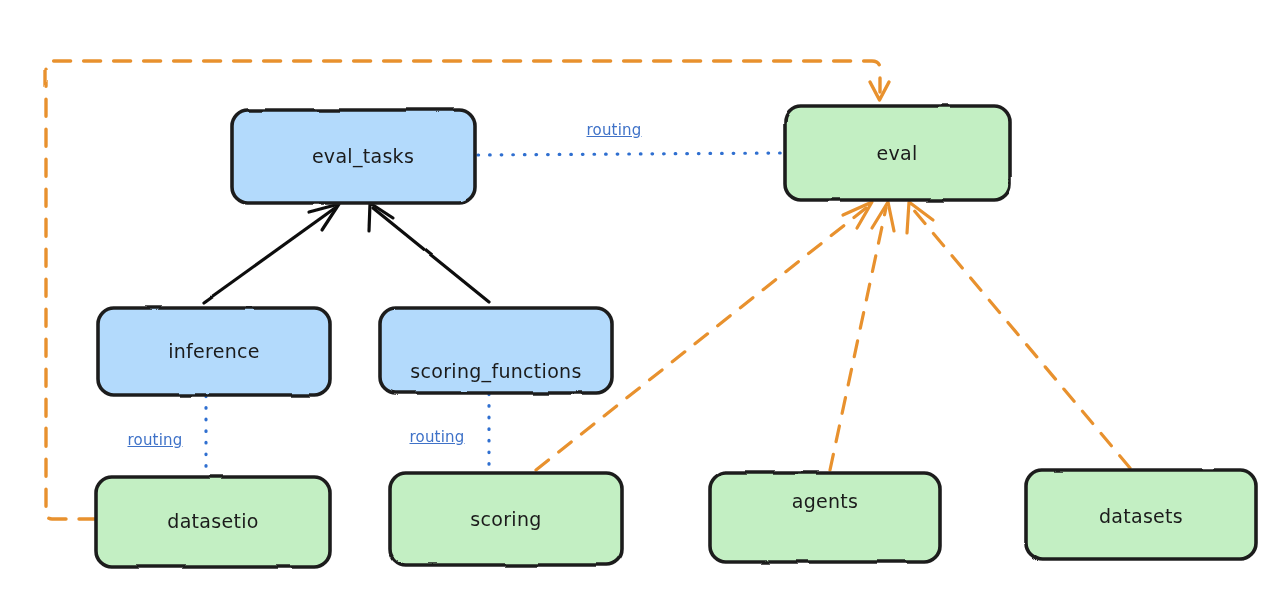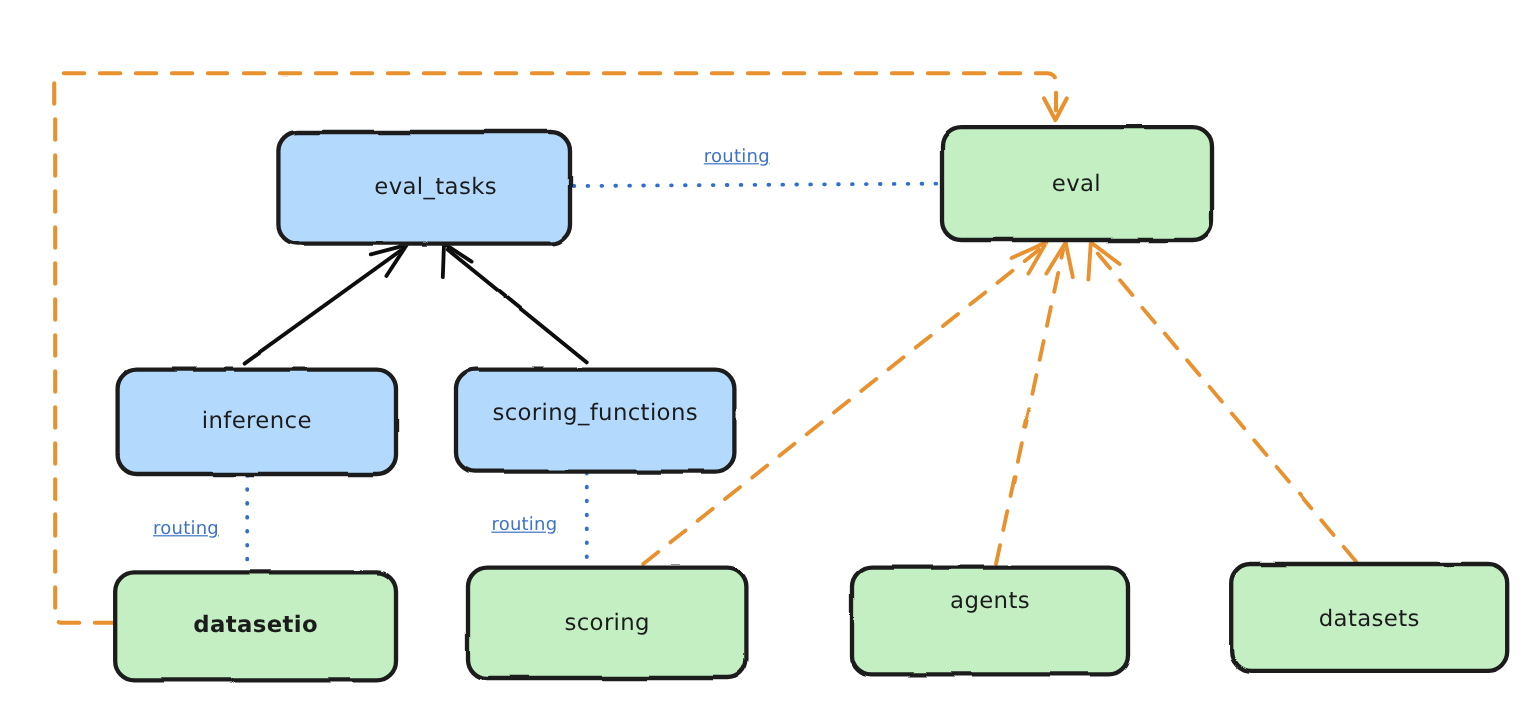--- a/index.html
+++ b/index.html
@@ -139,22 +139,22 @@
     <g>
       <rect x="1026" y="470" width="230" height="89" rx="16" ry="16" fill="#c3efc3" stroke="#1f1f1f" stroke-width="3.6" filter="url(#roughen)"></rect>
     </g>
   </g>
 </svg>
 
 <div id="text-layer">
   <div class="node-label" style="left:363px; top:156px;">eval_tasks</div>
   <div class="node-label" style="left:897px; top:153px;text-align:right;">eval</div>
   <div class="node-label" style="left:214px; top:351px;">inference</div>
-  <div class="node-label" style="left:496px; top:344px;">scoring_functions</div>
-  <div class="node-label" style="left:213px; top:521px;font-weight:bold;">datasetio</div>
+  <div class="node-label" style="left:496px; top:371px;">scoring_functions</div>
+  <div class="node-label" style="left:213px; top:521px;">datasetio</div>
   <div class="node-label" style="left:506px; top:519px;">scoring</div>
   <div class="node-label" style="left:825px; top:501px;">agents</div>
   <div class="node-label" style="left:1141px; top:516px;">datasets</div>
 
   <div class="edge-label" style="left:614px; top:130px;">routing</div>
   <div class="edge-label" style="left:155px; top:440px;">routing</div>
   <div class="edge-label" style="left:437px; top:437px;">routing</div>
 </div>
 
 <div id="hit-layer">

